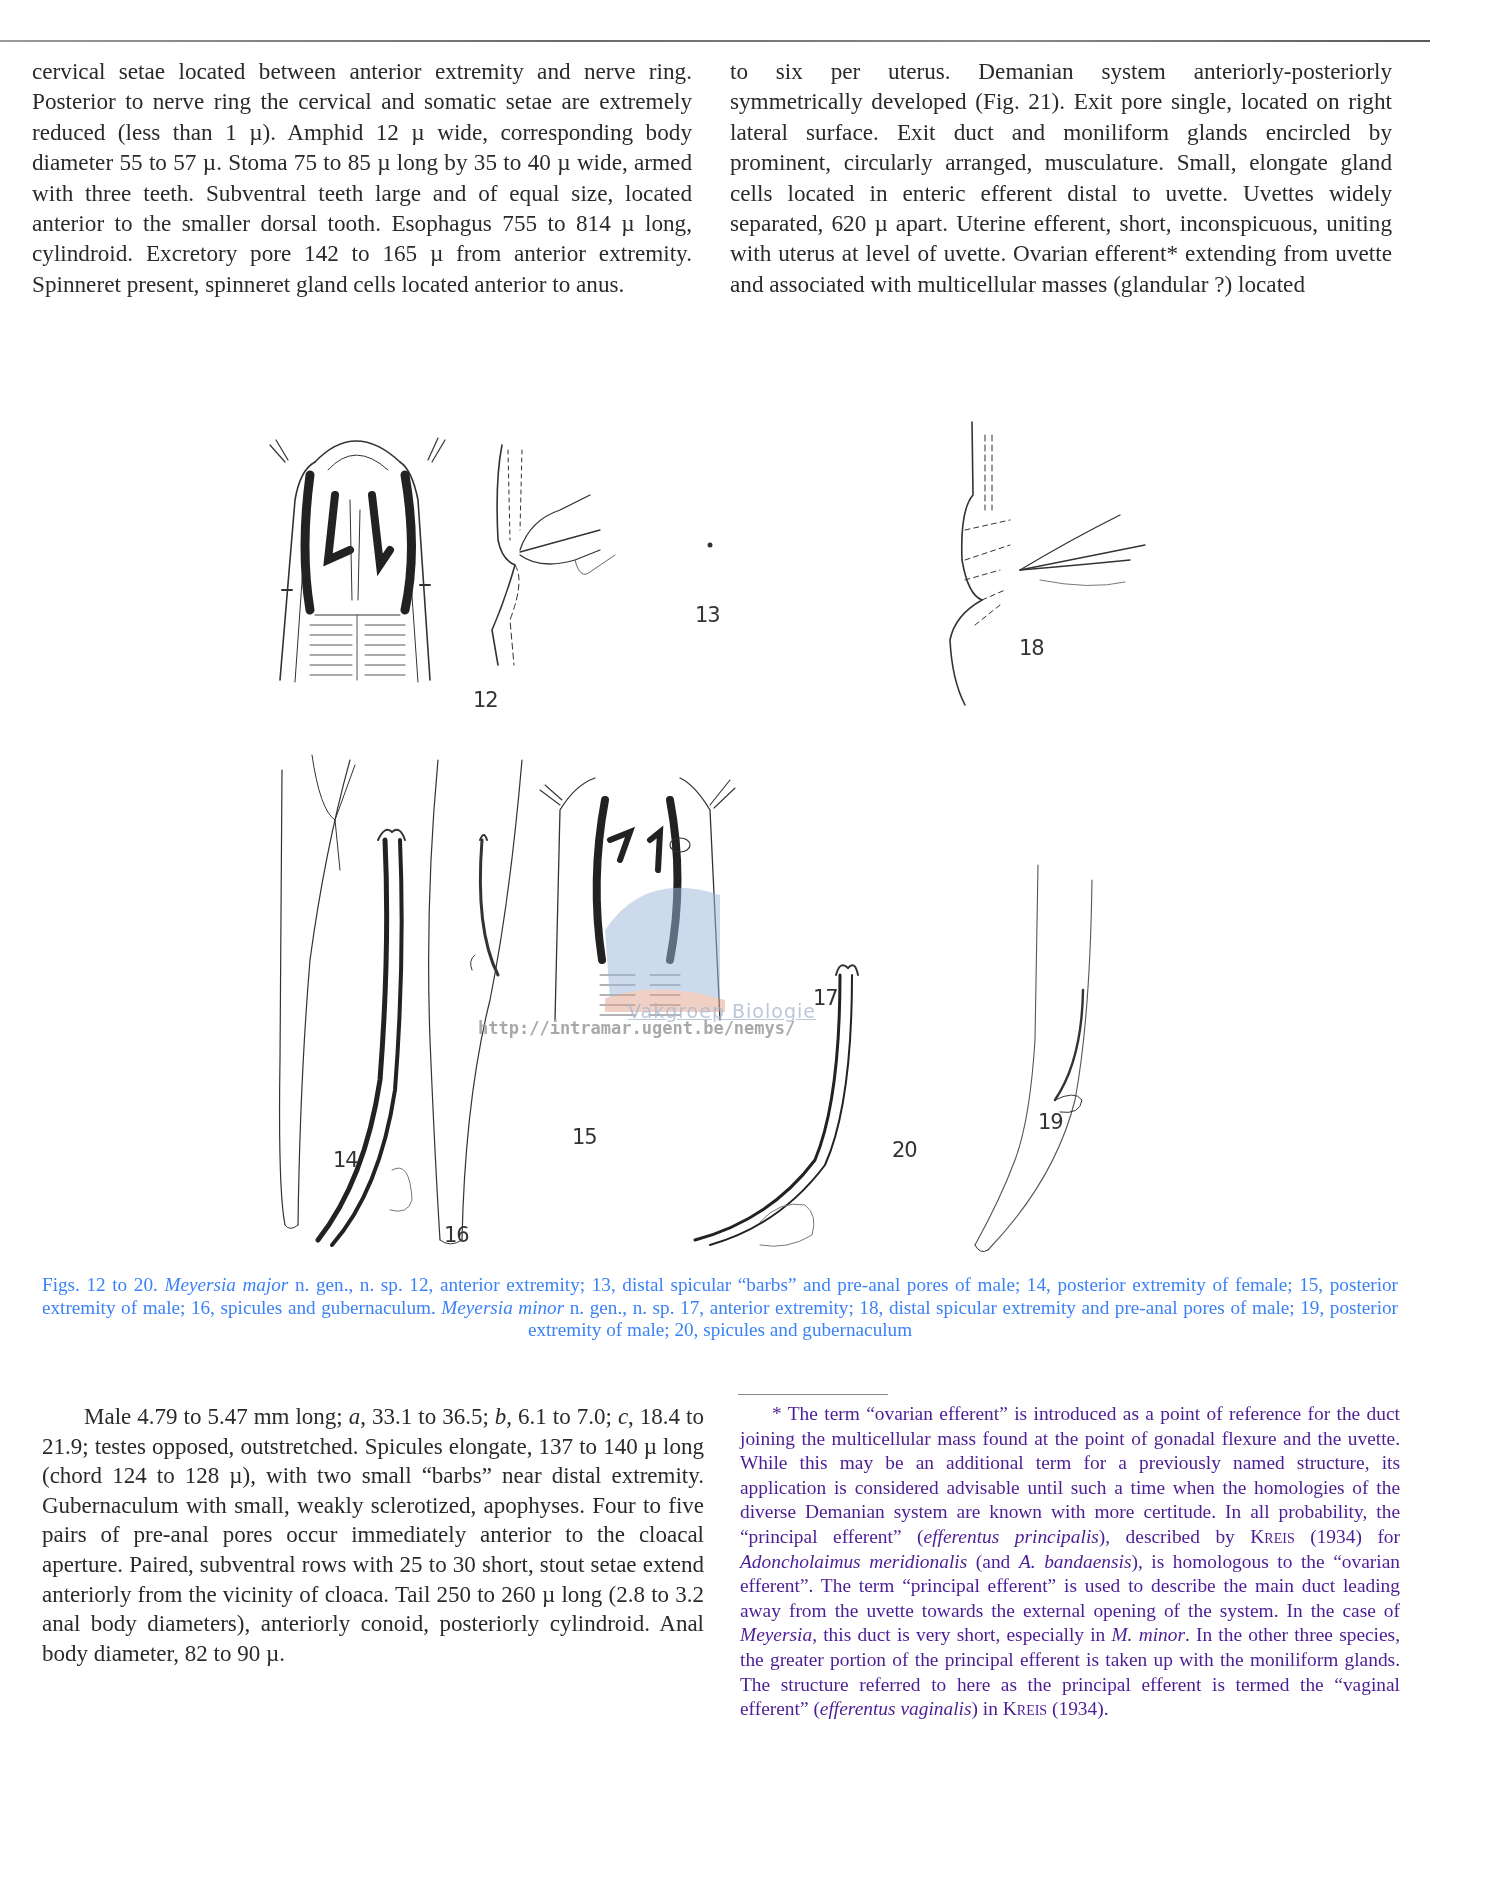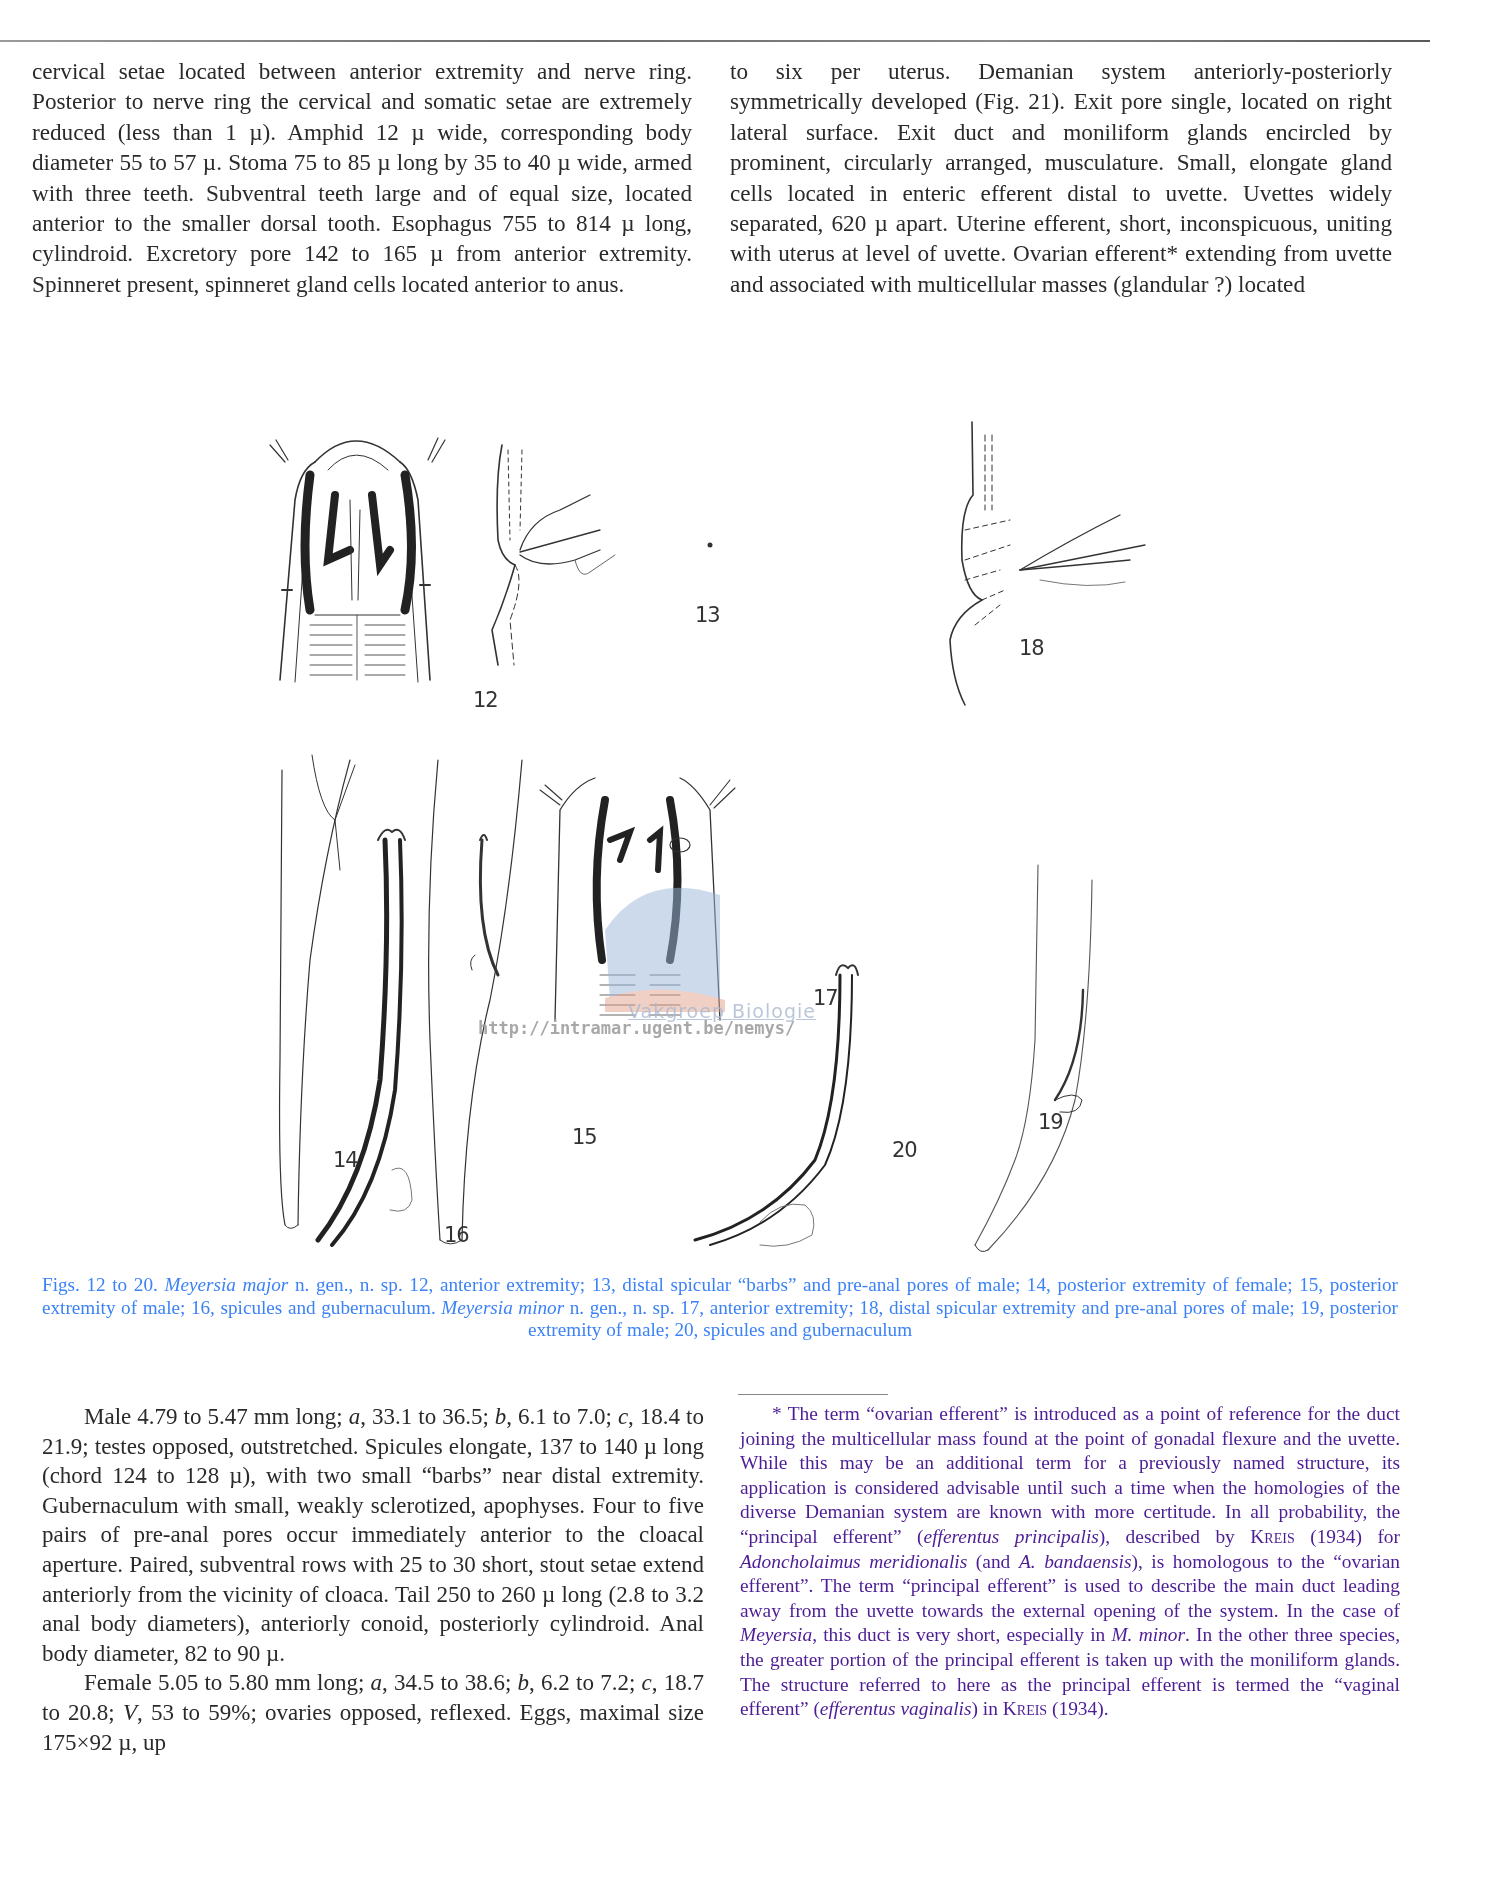--- a/index.html
+++ b/index.html
@@ -168,19 +168,18 @@
   <span class="fig-label" style="left:332px; top:725px;">15</span>
   <span class="fig-label" style="left:573px; top:586px;">17</span>
   <span class="fig-label" style="left:652px; top:738px;">20</span>
   <span class="fig-label" style="left:798px; top:710px;">19</span>
 </div>
 
 <div class="caption"><span>Figs. 12 to 20. </span><i>Meyersia major</i><span> n. gen., n. sp. 12, anterior extremity; 13, distal spicular “barbs” and pre-anal pores of male; 14, posterior extremity of female; 15, posterior extremity of male; 16, spicules and gubernaculum. </span><i>Meyersia minor</i><span> n. gen., n. sp. 17, anterior extremity; 18, distal spicular extremity and pre-anal pores of male; 19, posterior extremity of male; 20, spicules and gubernaculum</span></div>
 
 <div class="col bottom-left">
   <p><span>Male 4.79 to 5.47 mm long; </span><i>a</i><span>, 33.1 to 36.5; </span><i>b</i><span>, 6.1 to 7.0; </span><i>c</i><span>, 18.4 to 21.9; testes opposed, outstretched. Spicules elongate, 137 to 140 µ long (chord 124 to 128 µ), with two small “barbs” near distal extremity. Gubernaculum with small, weakly sclerotized, apophyses. Four to five pairs of pre-anal pores occur immediately anterior to the cloacal aperture. Paired, subventral rows with 25 to 30 short, stout setae extend anteriorly from the vicinity of cloaca. Tail 250 to 260 µ long (2.8 to 3.2 anal body diameters), anteriorly conoid, posteriorly cylindroid. Anal body diameter, 82 to 90 µ.</span></p>
-  <p><span>Female 5.05 to 5.80 mm long; </span><i>a</i><span>, 34.5 to 38.6; </span><i>b</i><span>, 6.2 to 7.2; </span><i>c</i><span>, 18.7 to 20.8; </span><i>V</i><span>, 53 to 59%; ovaries opposed, reflexed. Eggs, maximal size 175×92 µ, up</span></p>
 </div>
 
 <div class="footnote-rule"></div>
 <div class="col footnote">
   <p><span>* The term “ovarian efferent” is introduced as a point of reference for the duct joining the multicellular mass found at the point of gonadal flexure and the uvette. While this may be an additional term for a previously named structure, its application is considered advisable until such a time when the homologies of the diverse Demanian system are known with more certitude. In all probability, the “principal efferent” (</span><i>efferentus principalis</i><span>), described by </span><span class="sc">Kreis</span><span> (1934) for </span><i>Adoncholaimus meridionalis</i><span> (and </span><i>A. bandaensis</i><span>), is homologous to the “ovarian efferent”. The term “principal efferent” is used to describe the main duct leading away from the uvette towards the external opening of the system. In the case of </span><i>Meyersia</i><span>, this duct is very short, especially in </span><i>M. minor</i><span>. In the other three species, the greater portion of the principal efferent is taken up with the moniliform glands. The structure referred to here as the principal efferent is termed the “vaginal efferent” (</span><i>efferentus vaginalis</i><span>) in </span><span class="sc">Kreis</span><span> (1934).</span></p>
 </div>
 
 </body></html>

